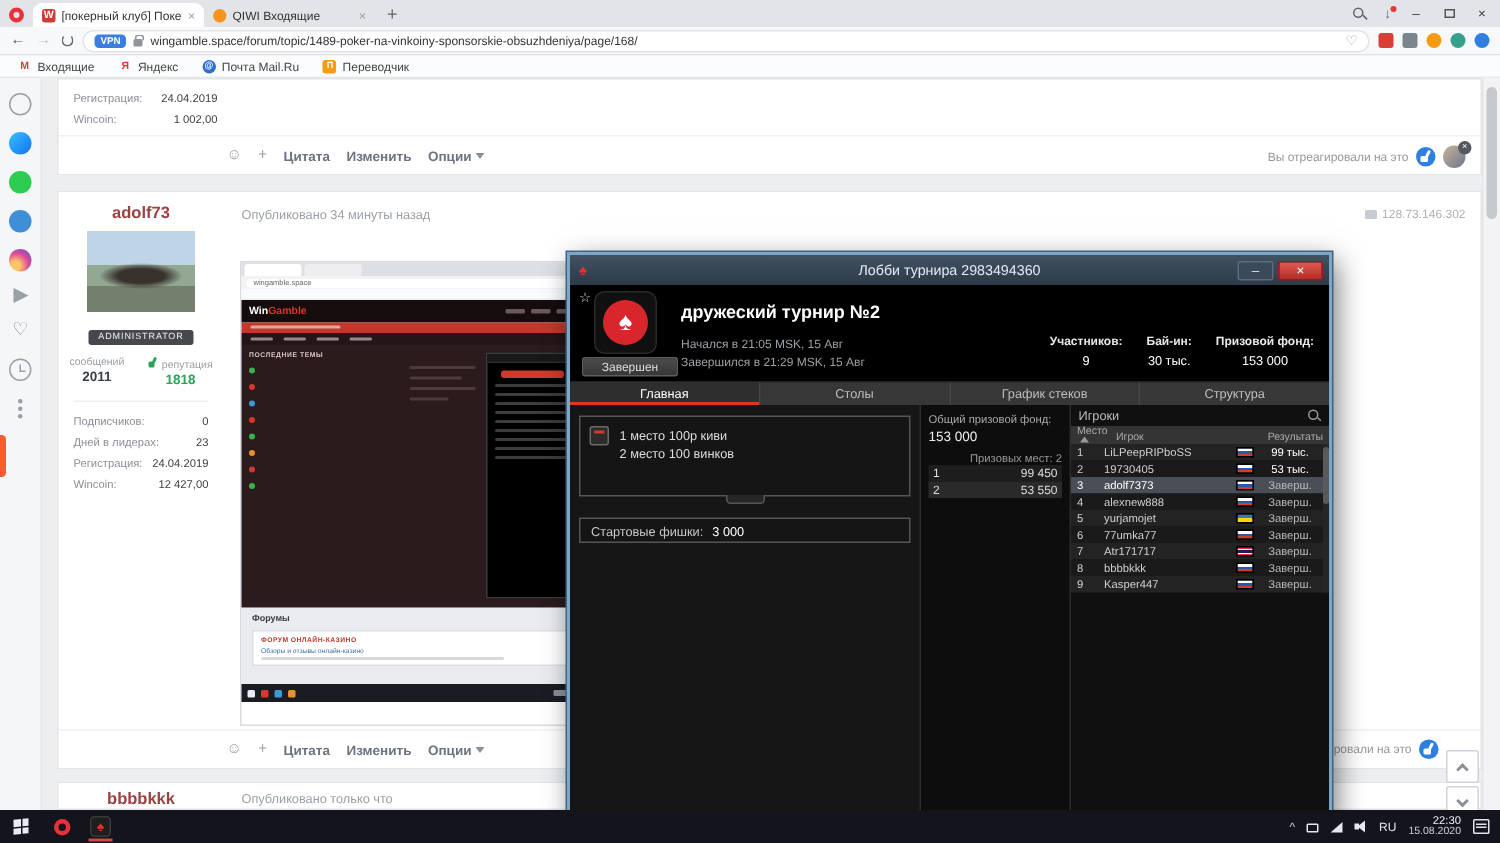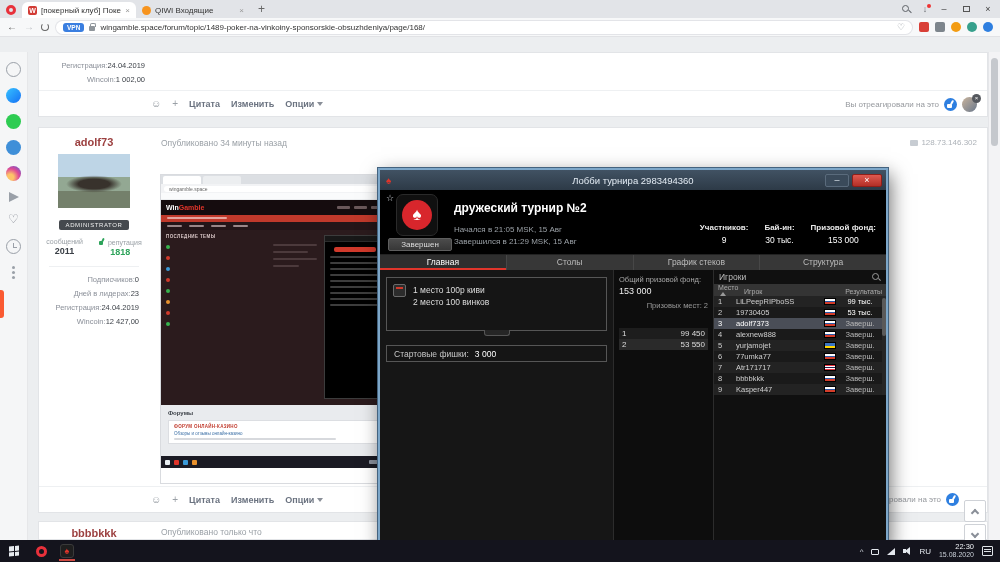--- a/index.html
+++ b/index.html
@@ -66,21 +66,21 @@
   .sic.dots{border-radius:0;height:13px}
   .sic.dots::after{content:"";position:absolute;left:6px;top:1px;width:3px;height:3px;border-radius:50%;background:#9aa0a8;box-shadow:0 5px 0 #9aa0a8,0 10px 0 #9aa0a8}
   .side-ind{position:absolute;left:0;top:238px;width:4px;height:28px;background:#fa5a32;border-radius:0 3px 3px 0}
 
   
   .card{position:absolute;left:38px;right:12px;background:#fff;border:1px solid #e2e4e7}
   .card1{top:52px;height:65px}
   .card2{top:127px;height:386px}
   .card3{top:521px;height:19px}
   .mini-stats{position:absolute;left:10px;top:5px;width:96px}
-  .stat-row{display:flex;justify-content:flex-end;font-size:7.5px;color:#8a8f98;padding:2.5px 0}
+  .stat-row{display:flex;justify-content:space-between;font-size:7.5px;color:#8a8f98;padding:2.5px 0}
   .stat-row .v{color:#3a3f46}
   .postfoot{position:absolute;left:0;right:0;bottom:0;height:26px;border-top:1px solid #eef0f2}
   .actions{position:absolute;left:112px;top:0;height:100%;display:flex;align-items:center;gap:11px}
   .act-ic{color:#9aa0a6;font-size:10px}
   .act{font-size:9px;font-weight:bold;color:#6b7380}
   .act .caret{display:inline-block;width:0;height:0;border-left:3px solid transparent;border-right:3px solid transparent;border-top:4px solid #8a8f98;margin-left:3px;vertical-align:1px}
   .react{position:absolute;display:flex;align-items:center;gap:5px}
   .react-text{font-size:8px;color:#95989d;white-space:nowrap}
   .react-blue{width:13px;height:13px;border-radius:50%;background:#2e7fe0;position:relative;flex:none}
   .react-blue::after{content:"";position:absolute;left:3px;top:6px;width:5px;height:4px;background:#fff;border-radius:1px}
@@ -195,21 +195,21 @@
   .note-box::after{content:"";position:absolute;left:50%;bottom:-6px;transform:translateX(-50%);width:24px;height:5px;background:#262626;border:1px solid #565656;border-top:none;border-radius:0 0 3px 3px}
   .note-ic{width:13px;height:13px;background:#2c2c2c;border:1px solid #6a6a6a;border-radius:2px;flex:none;position:relative}
   .note-ic::after{content:"";position:absolute;left:2px;top:2px;width:7px;height:2px;background:#d0392b}
   .note-line{font-size:8.5px;color:#ddd;line-height:12px}
   .chips-box{border:1px solid #565656;margin-top:14px;height:17px;display:flex;align-items:center;gap:6px;padding:0 7px;background:#151515}
   .chips-box .lab{font-size:8.5px;color:#c7c7c7}
   .chips-box .val{font-size:8.5px;color:#fff}
   .lc-mid{width:100px;background:#0d0d0d;border-right:1px solid #2c2c2c;padding:5px 5px}
   .mid-lab{font-size:7.5px;color:#a8a8a8}
   .mid-total{font-size:9px;color:#eee;margin:2px 0 5px}
-  .mid-places{font-size:7.5px;color:#999;text-align:right;margin-bottom:18px}
+  .mid-places{font-size:7.5px;color:#999;text-align:right;margin-bottom:0}
   .prow{display:flex;justify-content:space-between;font-size:8px;color:#ddd;height:11px;line-height:11px;padding:0 3px}
   .prow:nth-child(odd){background:#2a2a2a}
   .prow:nth-child(even){background:#1d1d1d}
   .lc-right{flex:1;position:relative;background:#101010}
   .pl-head{height:14px;display:flex;align-items:center;padding:0 5px}
   .pl-title{font-size:8.5px;color:#bdbdbd}
   .i-psearch{margin-left:auto;position:relative;width:10px;height:10px}
   .i-psearch::before{content:"";position:absolute;left:1px;top:1px;width:5px;height:5px;border:1px solid #9a9a9a;border-radius:50%}
   .i-psearch::after{content:"";position:absolute;left:7px;top:7px;width:3px;height:1px;background:#9a9a9a;transform:rotate(45deg)}
   .pl-cols{height:12px;background:#343434;display:grid;grid-template-columns:26px 1fr 16px 44px;align-items:center;font-size:7px;color:#ababab;padding:0 4px}
@@ -292,20 +292,38 @@
     </div>
     <div class="toolbar-right">
       <span class="ext e1"></span>
       <span class="ext e2"></span>
       <span class="ext e3"></span>
       <span class="ext e4"></span>
       <span class="ext avatar"></span>
     </div>
   </div>
 
+  <div class="bookmarks">
+    <span class="bm">
+      <span class="bm-ic">M</span>
+      <span>Входящие</span>
+    </span>
+    <span class="bm">
+      <span class="bm-ic">Я</span>
+      <span>Яндекс</span>
+    </span>
+    <span class="bm">
+      <span class="bm-ic">@</span>
+      <span>Почта Mail.Ru</span>
+    </span>
+    <span class="bm">
+      <span class="bm-ic">П</span>
+      <span>Переводчик</span>
+    </span>
+  </div>
 
   <div class="side">
     <span class="sic outline"></span>
     <span class="sic msgr"></span>
     <span class="sic wapp"></span>
     <span class="sic vk"></span>
     <span class="sic insta"></span>
     <span class="sic send"></span>
     <span class="sic glyph">♡</span>
     <span class="sic clock"></span>

